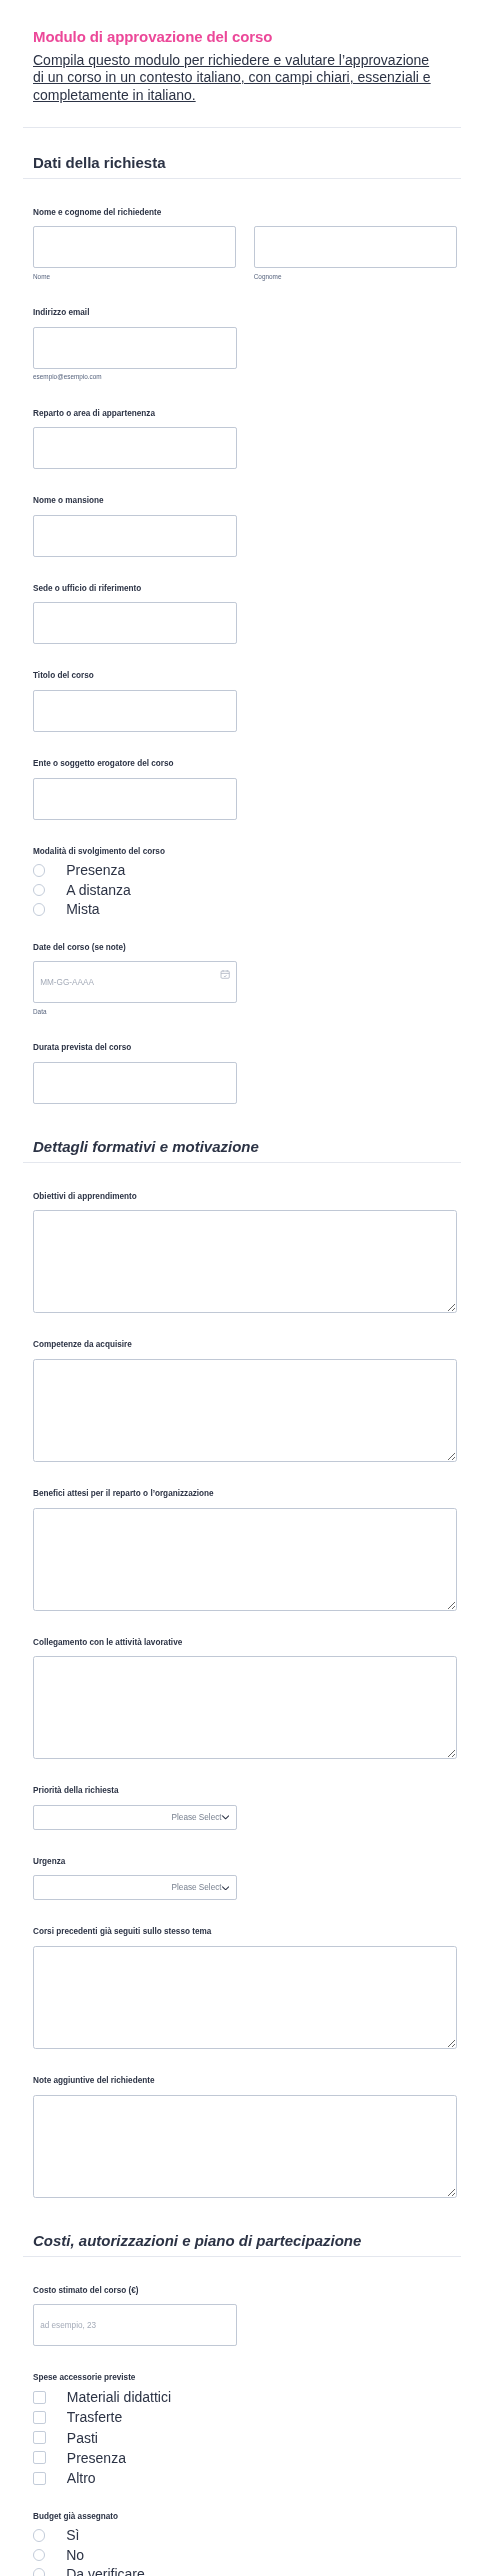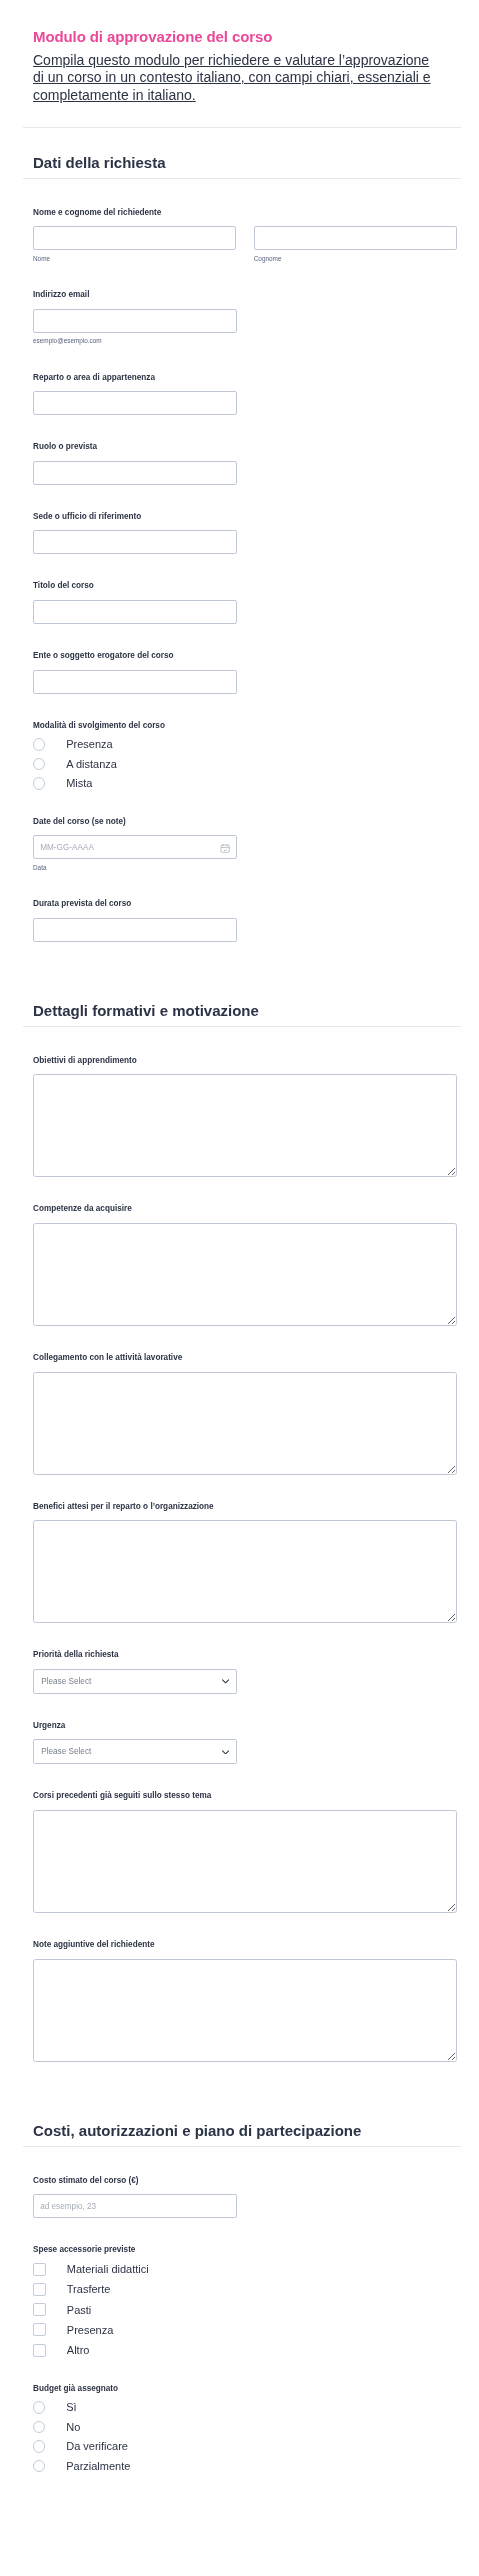--- a/index.html
+++ b/index.html
@@ -12,27 +12,27 @@
   .wrap { padding:27px 22px 0 33px; }
 
   h1.form-title { font-size:15px; line-height:19.6px; font-weight:700; margin:0 0 5.2px; color:#ec4899; letter-spacing:-0.1px; }
   p.form-subtitle { font-size:14px; line-height:17.5px; font-weight:400; margin:0; color:#2c3345; max-width:407px;text-decoration:underline; }
 
   hr.divider { border:none; height:0.5px; background:#e4e7ee; width:438px; margin:24px 0 0 -9.8px; }
   hr.divider.after-header { margin-top:23px; }
   hr.divider.under-section { margin:0 0 28px -9.8px; }
 
   h2.section-title { font-size:15px; line-height:14.4px; font-weight:600; margin:28px 0 8.2px; color:#2c3345; }
-  h2.section-title.later { margin-top:62px; }
+  h2.section-title.later { margin-top:36px;font-style:italic; }
 
   .field { margin-bottom:26px; }
   .flabel { display:block; font-size:8.2px; line-height:12.4px; font-weight:700; color:#2c3345; margin:0 0 7.2px; }
 
   .tinput {
-    height:24px; border:0.5px solid #c0c8d5; border-radius:2.1px; background:#fff;
+    height:42px; border:0.5px solid #c0c8d5; border-radius:2.1px; background:#fff;
     font-family:inherit; font-size:8.2px; color:#2c3345; padding:0 6.2px; outline:none; display:block;
   }
   .tinput::placeholder { color:#a4abb8; }
   .half { width:204px; }
 
   .two-col { display:flex; gap:17.5px; }
   .col { width:204px; }
   .col .tinput { width:100%; }
   .sublabel { display:block; font-size:6.4px; line-height:8.2px; color:#57647e; margin-top:4.6px; font-weight:400; }
 
@@ -40,30 +40,30 @@
     width:424px; height:103px; border:0.5px solid #c0c8d5; border-radius:2.6px; background:#fff;
     font-family:inherit; font-size:8.2px; color:#2c3345; padding:5.2px 6.2px; resize:vertical; outline:none; display:block;
   }
 
   .date-wrap { position:relative; width:204px; }
   .date-wrap .tinput { width:100%; padding-right:21.6px; }
   .date-wrap svg { position:absolute; right:6.7px; top:7.2px; }
 
   .select {
     width:204px; height:25px; border:0.5px solid #c0c8d5; border-radius:2.1px; background:#fff;
-    display:flex; align-items:center; justify-content:space-between; padding:0 7.2px; cursor:default;
+    display:flex; align-items:center; justify-content:flex-end; padding:0 7.2px; cursor:default;
   }
   .select-text { font-size:8.2px; color:#767f8e; }
 
   .opts { margin-top:-1px; }
   .opt { display:flex; align-items:center; gap:8.8px; margin-top:7.2px; }
   .opt:first-child { margin-top:5.2px; }
   .radio { flex:0 0 auto; width:12.4px; height:12.4px; border:0.8px solid #c3ccd9; border-radius:50%; background:#fff; }
   .check { flex:0 0 auto; width:13px; height:13px; border:0.8px solid #c3ccd9; border-radius:2.1px; background:#fff; }
-  .opt-label { font-size:11px; line-height:12.4px; color:#2c3345; font-weight:400;padding-left:12px; }
+  .opt-label { font-size:14px; line-height:12.4px; color:#2c3345; font-weight:400;padding-left:12px; }
 </style>
 </head>
 <body>
 
 <div id="page">
   <div class="wrap">
 
     <h1 class="form-title">Modulo di approvazione del corso</h1>
     <p class="form-subtitle">Compila questo modulo per richiedere e valutare l’approvazione di un corso in un contesto italiano, con campi chiari, essenziali e completamente in italiano.</p>
 
@@ -91,21 +91,21 @@
       <input type="text" class="tinput half" style="">
       <span class="sublabel">esempio@esempio.com</span>
     </div>
 
     <div class="field">
       <label class="flabel">Reparto o area di appartenenza</label>
       <input type="text" class="tinput half" style="">
     </div>
 
     <div class="field">
-      <label class="flabel">Ruolo o prevista</label>
+      <label class="flabel">Nome o mansione</label>
       <input type="text" class="tinput half" style="">
     </div>
 
     <div class="field">
       <label class="flabel">Sede o ufficio di riferimento</label>
       <input type="text" class="tinput half" style="">
     </div>
 
     <div class="field">
       <label class="flabel">Titolo del corso</label>
@@ -163,26 +163,26 @@
       <label class="flabel">Obiettivi di apprendimento</label>
       <textarea class="tarea" style=""></textarea>
     </div>
 
     <div class="field">
       <label class="flabel">Competenze da acquisire</label>
       <textarea class="tarea" style=""></textarea>
     </div>
 
     <div class="field">
+      <label class="flabel">Benefici attesi per il reparto o l’organizzazione</label>
+      <textarea class="tarea" style=""></textarea>
+    </div>
+
+    <div class="field">
       <label class="flabel">Collegamento con le attività lavorative</label>
-      <textarea class="tarea" style=""></textarea>
-    </div>
-
-    <div class="field">
-      <label class="flabel">Benefici attesi per il reparto o l’organizzazione</label>
       <textarea class="tarea" style=""></textarea>
     </div>
 
     <div class="field">
       <label class="flabel">Priorità della richiesta</label>
       <div class="select">
         <span class="select-text">Please Select</span>
         <svg width="7.2" height="4.6" viewBox="0 0 14 9" fill="none" stroke="#2c3345" stroke-width="2" stroke-linecap="round" stroke-linejoin="round">
           <path d="M1 1.5 L7 7.5 L13 1.5"></path>
         </svg>

